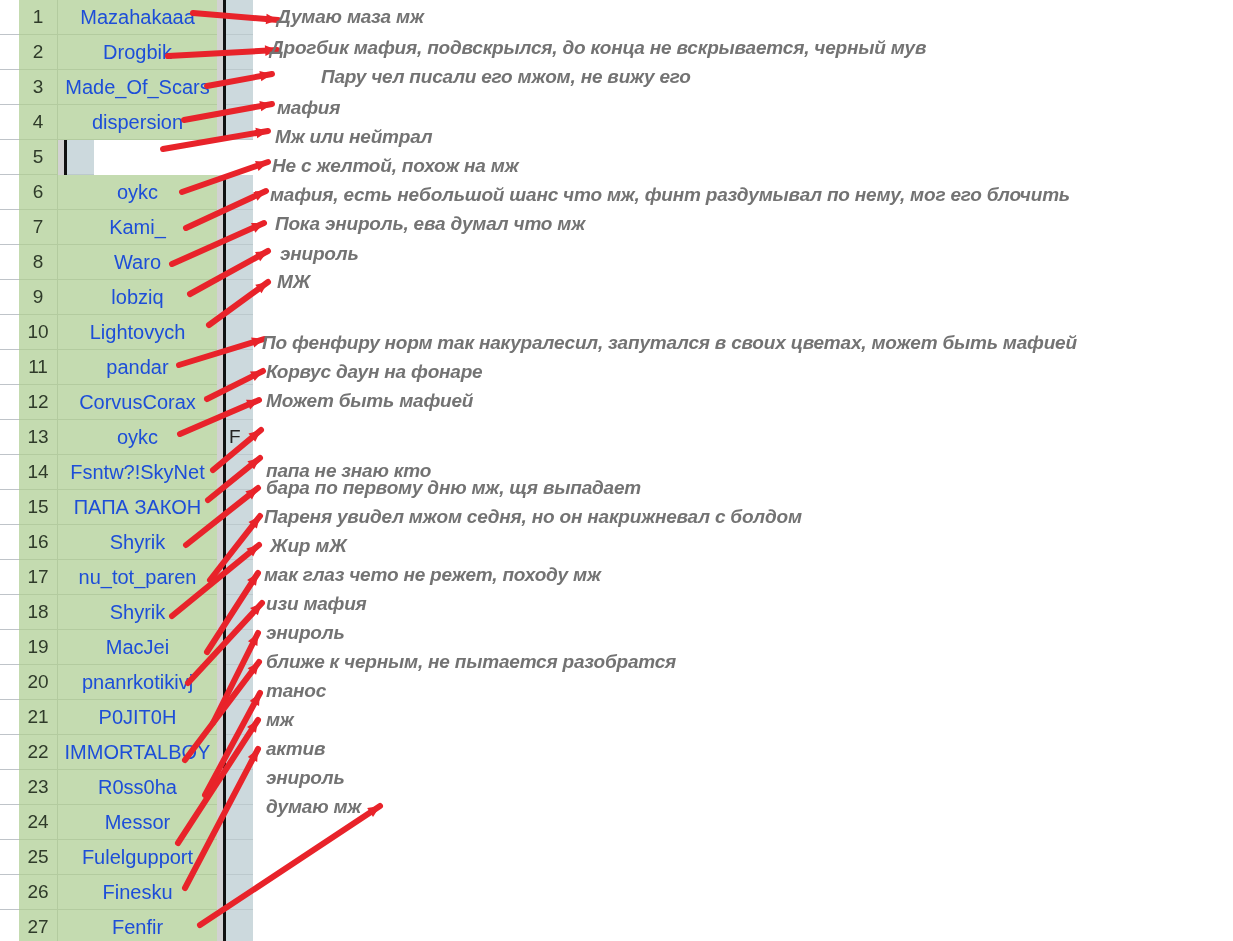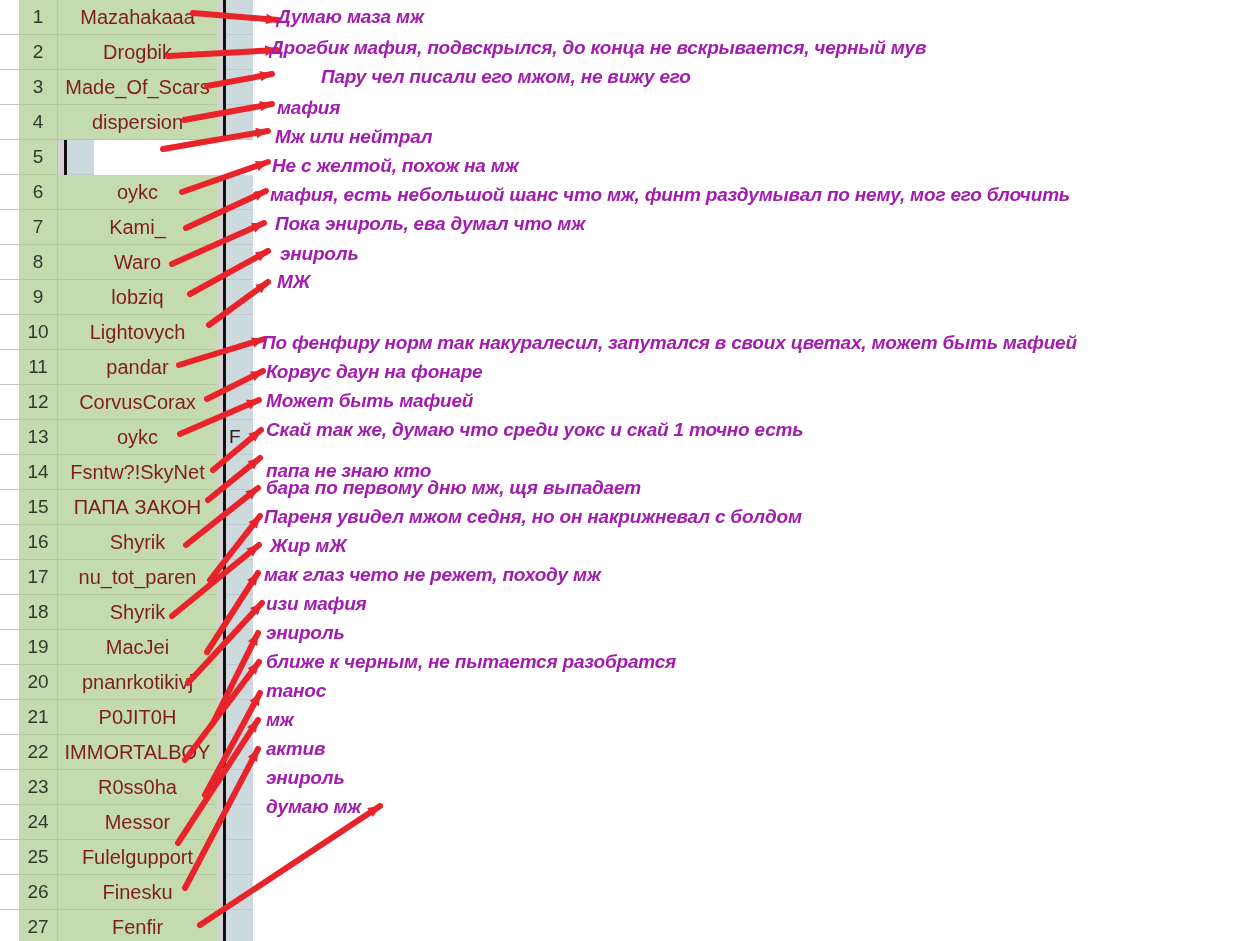--- a/index.html
+++ b/index.html
@@ -39,21 +39,21 @@
     font-size:19px;
     display:flex;
     align-items:center;
     justify-content:center;
   }
   .namecell{
     width:159px;
     background:#c4dbb0;
     border-bottom:1px solid #b3cb9f;
     box-sizing:border-box;
-    color:#7f1d1d;
+    color:#1d4ed8;
     font-size:20px;
     display:flex;
     align-items:center;
     justify-content:center;
     white-space:nowrap;
     overflow:visible;
     position:relative;
   }
   .gapstrip{
     width:6px;
@@ -82,21 +82,21 @@
     white-space:nowrap;
   }
 
   
   .notes{
     position:absolute;left:0;top:0;width:1233px;height:941px;
     pointer-events:none;
   }
   .note{
     position:absolute;
-    color:#a21caf;
+    color:#737373;
     font-weight:bold;
     font-style:italic;
     font-size:19px;
     white-space:nowrap;
     font-family:"Liberation Sans","DejaVu Sans",sans-serif;
     letter-spacing:-0.2px;
   }
   svg.arrows{
     position:absolute;left:0;top:0;width:1233px;height:941px;
     pointer-events:none;
@@ -441,21 +441,20 @@
       <div class="note" style="left: 277px; top: 97px;">мафия</div>
       <div class="note" style="left: 275px; top: 126px;">Мж или нейтрал</div>
       <div class="note" style="left: 272px; top: 155px;">Не с желтой, похож на мж</div>
       <div class="note" style="left: 270px; top: 184px;">мафия, есть небольшой шанс что мж, финт раздумывал по нему, мог его блочить</div>
       <div class="note" style="left: 275px; top: 213px;">Пока энироль, ева думал что мж</div>
       <div class="note" style="left: 280px; top: 243px;">энироль</div>
       <div class="note" style="left: 277px; top: 271px;">МЖ</div>
       <div class="note" style="left: 262px; top: 332px;">По фенфиру норм так накуралесил, запутался в своих цветах, может быть мафией</div>
       <div class="note" style="left: 266px; top: 361px;">Корвус даун на фонаре</div>
       <div class="note" style="left: 266px; top: 390px;">Может быть мафией</div>
-      <div class="note" style="left: 266px; top: 419px;">Скай так же, думаю что среди уокс и скай 1 точно есть</div>
       <div class="note" style="left: 266px; top: 448px; margin-top: 12px;">папа не знаю кто</div>
       <div class="note" style="left: 266px; top: 477px;">бара по первому дню мж, щя выпадает</div>
       <div class="note" style="left: 264px; top: 506px;">Пареня увидел мжом седня, но он накрижневал с болдом</div>
       <div class="note" style="left: 270px; top: 535px;">Жир мЖ</div>
       <div class="note" style="left: 264px; top: 564px;">мак глаз чето не режет, походу мж</div>
       <div class="note" style="left: 266px; top: 593px;">изи мафия</div>
       <div class="note" style="left: 266px; top: 622px;">энироль</div>
       <div class="note" style="left: 266px; top: 651px;">ближе к черным, не пытается разобратся</div>
       <div class="note" style="left: 266px; top: 680px;">танос</div>
       <div class="note" style="left: 266px; top: 709px;">мж</div>

